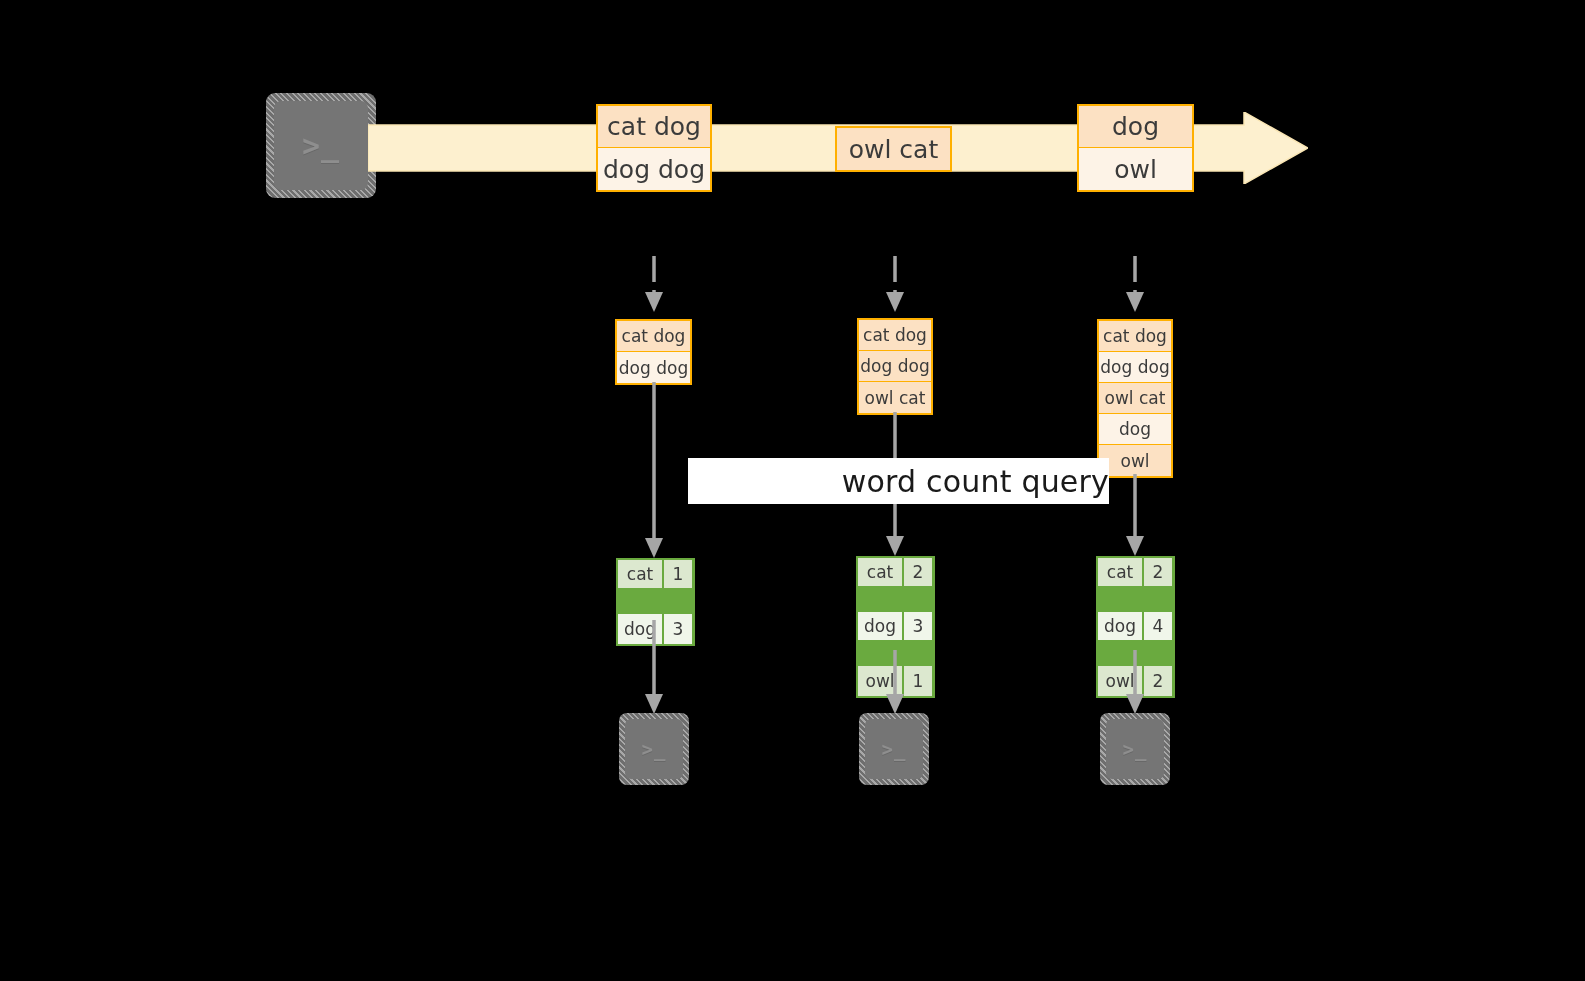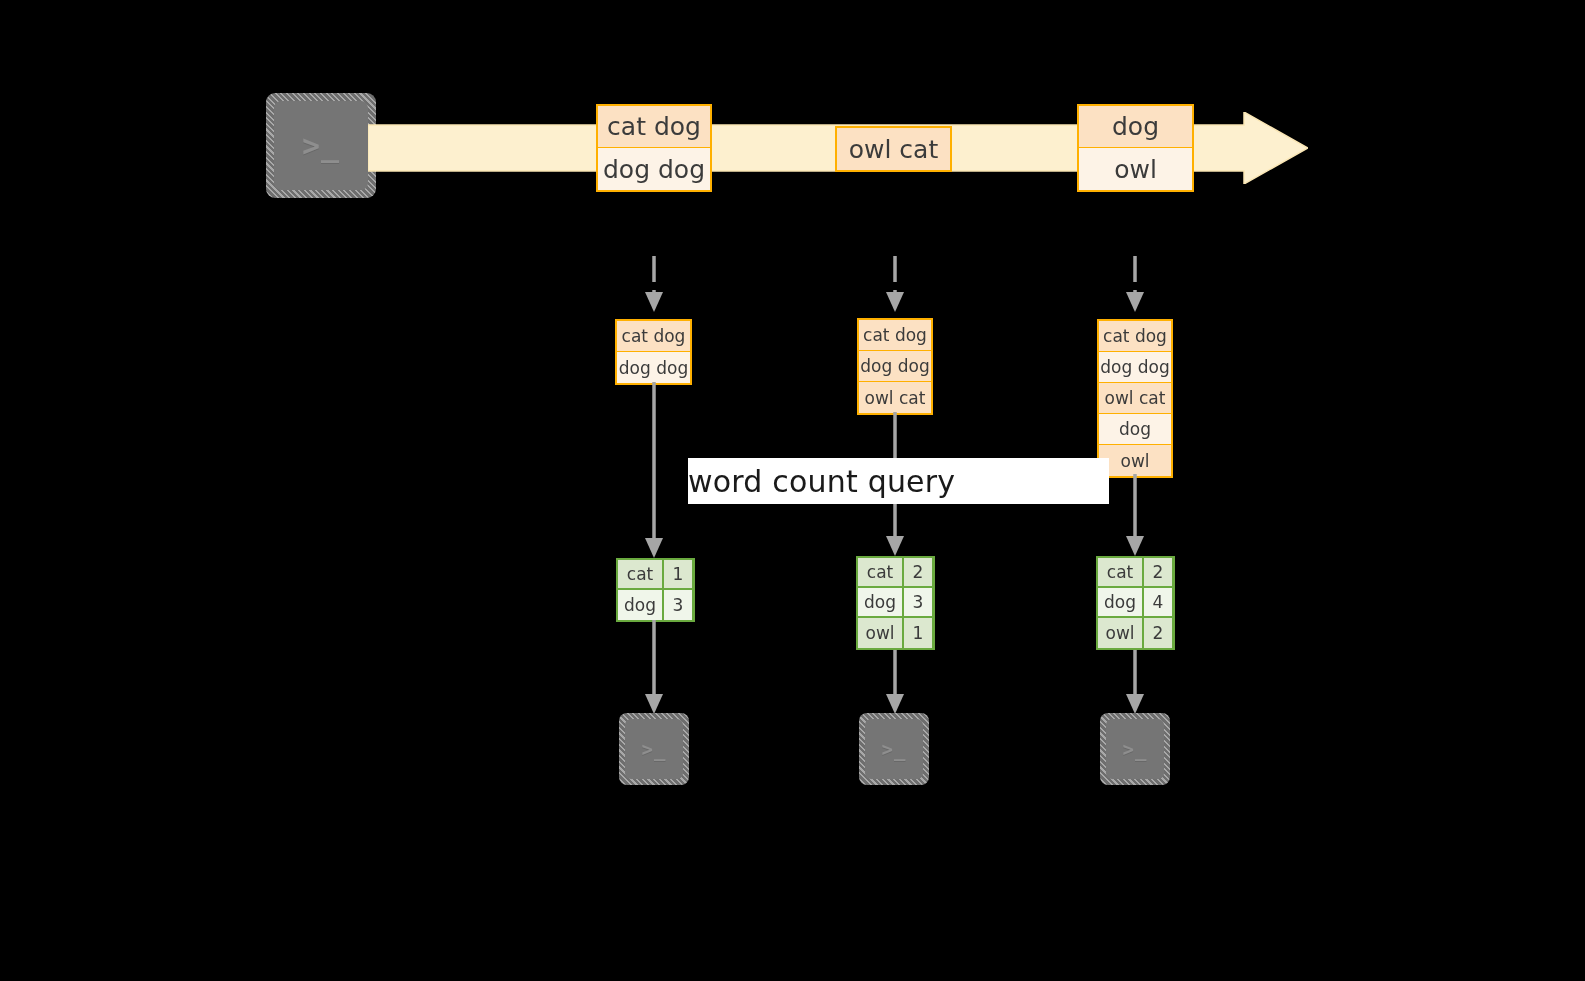--- a/index.html
+++ b/index.html
@@ -77,20 +77,21 @@
   .mid-msg.c2 { left: 857px; top: 318px; width: 76px; }
   .mid-msg.c3 { left: 1097px; top: 319px; width: 76px; }
 
   
   .kv-table {
     position: absolute;
     border: 2.5px solid #6aaa3f;
     background: #6aaa3f;
     display: flex; flex-direction: column;
     overflow: hidden;
+    gap: 24px;
   }
   .kv-row { display: flex; height: 30px; }
   .kv-row .k, .kv-row .v {
     display:flex; align-items:center; justify-content:center;
     color:#3b3b3b; font-size:17px;
   }
   .kv-row .k { width: 46px; border-right: 2px solid #6aaa3f; }
   .kv-row .v { width: 28px; }
   .kv-row { border-bottom: 2px solid #6aaa3f; }
   .kv-table .kv-row:last-child { border-bottom: none; }
@@ -102,21 +103,21 @@
 
   
   .conn { position: absolute; }
   .conn svg { display:block; overflow: visible; }
 
   
   .banner {
     position: absolute;
     left: 688px; top: 458px; width: 421px; height: 46px;
     background: #ffffff;
-    display: flex; align-items: center; justify-content: flex-start;
+    display: flex; align-items: center; justify-content: flex-end;
   }
   .banner span {
     font-size: 30px; color: #1a1a1a; letter-spacing: 0.2px;
   }
 </style>
 </head>
 <body>
 
 <div id="stage">
 

